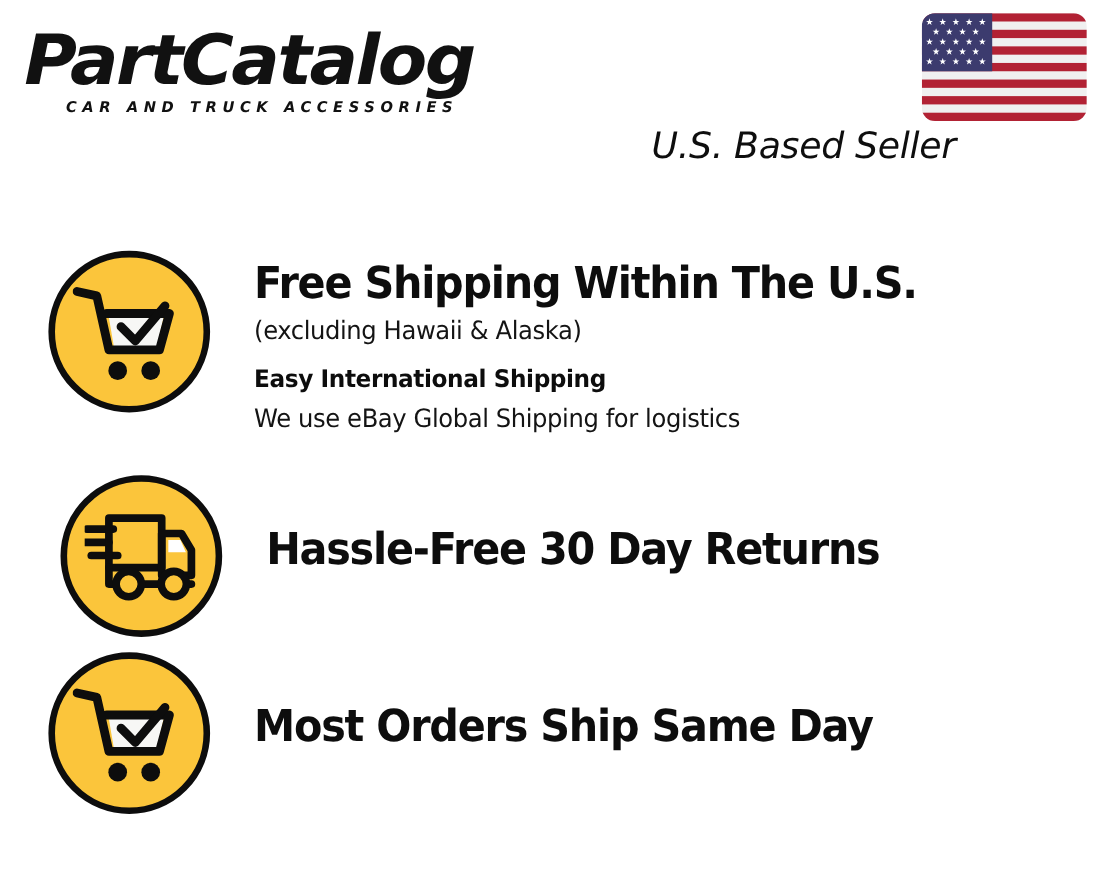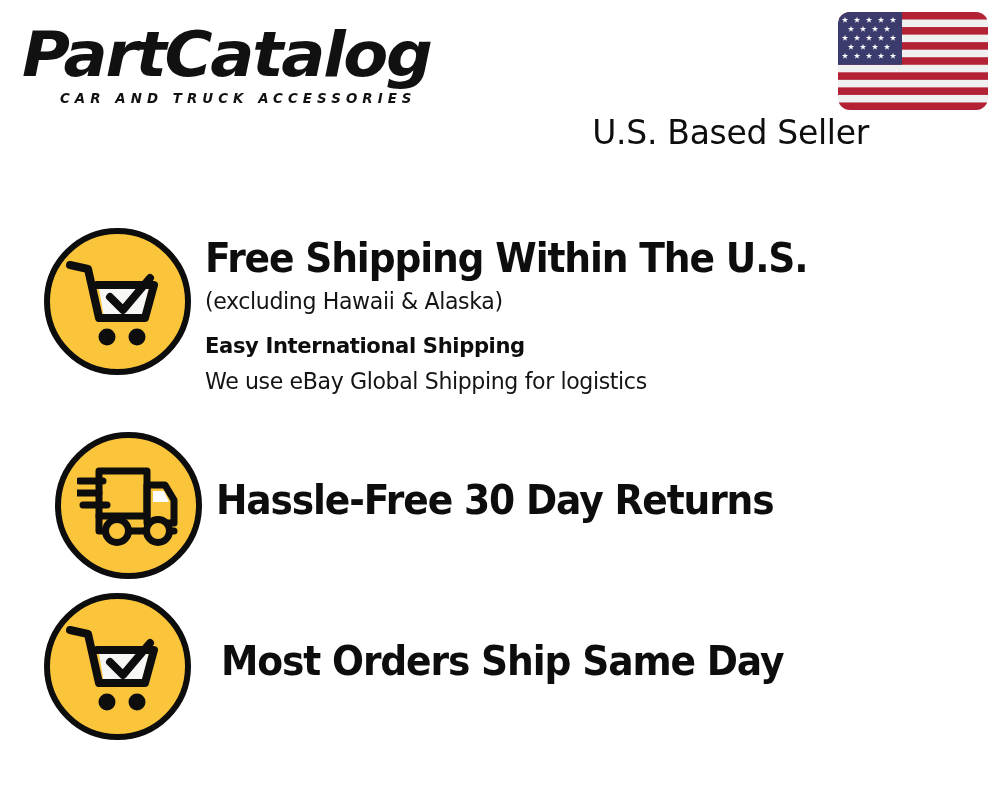--- a/index.html
+++ b/index.html
@@ -73,59 +73,60 @@
     right: 14px;
     top: 113px;
     font-family: "DejaVu Sans", sans-serif;
     font-weight: 400;
     font-size: 33px;
     line-height: 40px;
     letter-spacing: -0.3px;
     color: #0e0e0e;
     white-space: nowrap;
     text-align: right;
+    font-style: italic;
   }
 
   
   .features {
     position: absolute;
     left: 0;
     top: 228px;
     width: 1000px;
   }
   .feature-row {
     position: absolute;
     left: 0;
     width: 1000px;
     display: flex;
     align-items: flex-start;
   }
   .row-1 { top: 0px; }
   .row-2 { top: 204px; padding-left: 11px; }
-  .row-3 { top: 365px; gap: 16px; }
+  .row-3 { top: 365px; }
 
   .badge {
     position: relative;
     flex: 0 0 auto;
     margin-left: 44px;
     width: 147px;
     height: 147px;
     border-radius: 50%;
     background: #FBC53B;
     border: 6px solid #0d0d0d;
     box-sizing: border-box;
     display: flex;
     align-items: center;
     justify-content: center;
   }
   .badge svg { display: block; }
 
   .feature-text {
     flex: 1 1 auto;
-    margin-left: 14px;
+    margin-left: 40px;
     padding-top: 6px;
   }
 
   .feat-title {
     font-family: "DejaVu Sans", sans-serif;
     font-weight: 700;
     font-size: 40px;
     line-height: 48px;
     letter-spacing: -1.2px;
     color: #0d0d0d;

